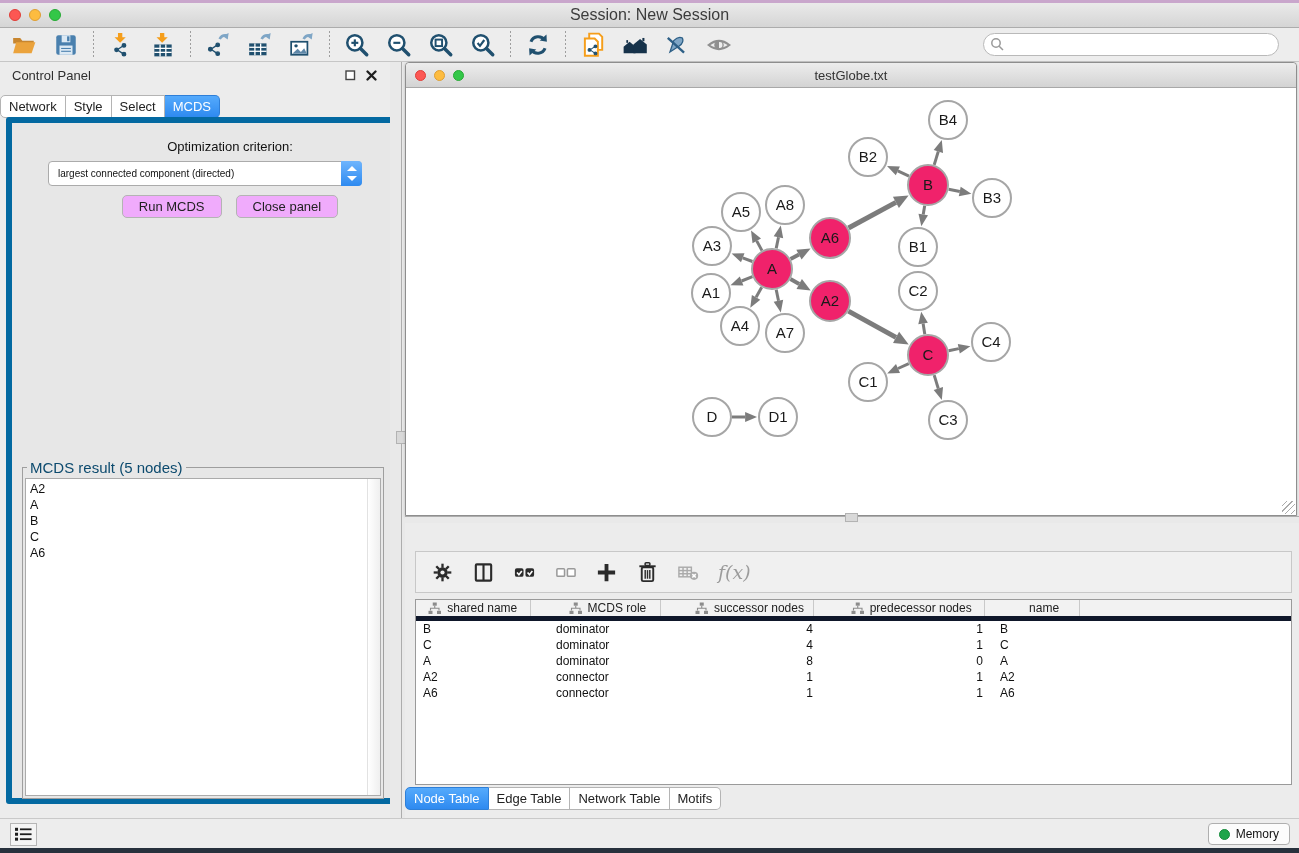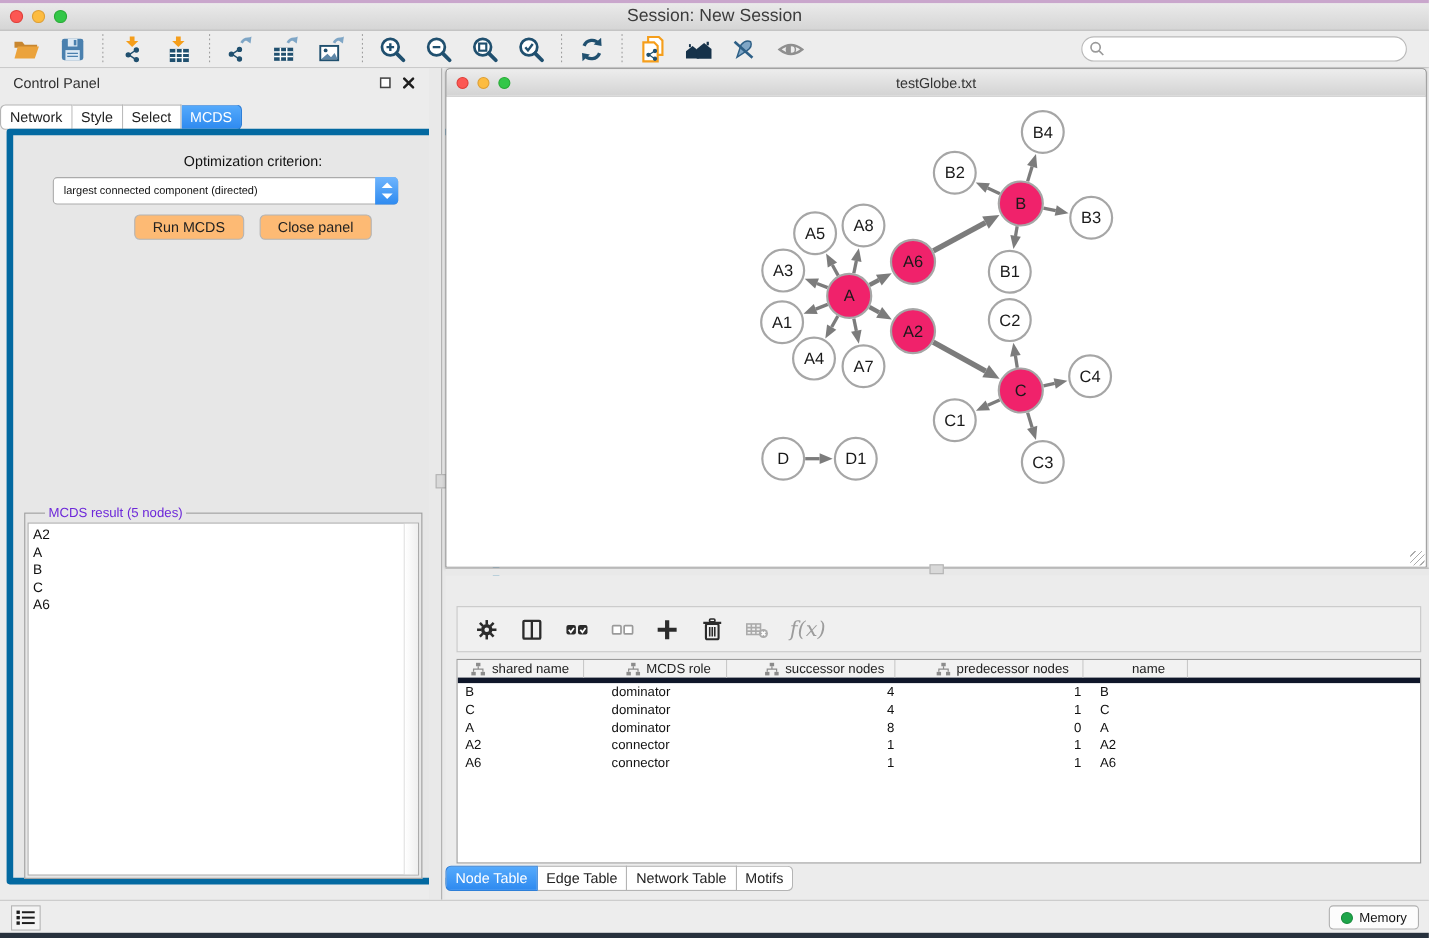--- a/index.html
+++ b/index.html
@@ -63,25 +63,25 @@
   .criterion { position:absolute; left:36px; top:38px; width:314px; height:25px; background:#fff;
                border:1px solid #ABABAB; border-radius:4px; display:flex; align-items:center; }
   .criterion .val { flex:1; padding-left:9px; font-size:10px; color:#111; white-space:nowrap; }
   .stepper { width:21px; height:25px; margin:-1px -1px -1px 0; border-radius:0 4px 4px 0;
              background:linear-gradient(#6FB5FD,#2E8AF0); position:relative; }
   .stepper:before, .stepper:after { content:""; position:absolute; left:5.5px; border-left:5px solid transparent;
              border-right:5px solid transparent; }
   .stepper:before { top:5px; border-bottom:5px solid #fff; }
   .stepper:after  { bottom:5px; border-top:5px solid #fff; }
   .cp-buttons { position:absolute; left:0; top:72px; width:100%; display:flex; justify-content:center; gap:14px; }
-  .mac-btn { background:#fdba74; border:1px solid #B4B4B4; border-radius:5px; padding:3px 16px;
+  .mac-btn { background:#f0abfc; border:1px solid #B4B4B4; border-radius:5px; padding:3px 16px;
              font-size:13px; color:#222; font-family:inherit; }
   .mcds-fieldset { position:absolute; left:10px; top:336px; width:362px; height:340px;
                    border:1px solid #9E9E9E; padding:2px; background:#E7E7E7; }
-  .mcds-fieldset legend { font-size:12px; color:#6d28d9; padding:0 3px; margin-left:16px; }
+  .mcds-fieldset legend { font-size:15px; color:#0c4a6e; padding:0 3px; margin-left:2px; }
   .mcds-list { position:relative; width:100%; height:100%; background:#fff; border:1px solid #ABABAB;
                overflow:hidden; padding:2px 0 0 4px; }
   .mcds-list .track { position:absolute; right:0; top:0; width:13px; height:100%;
                       background:linear-gradient(90deg,#FFFFFF,#EFEFEF); border-left:1px solid #E2E2E2; }
   .list-item { font-size:12.5px; line-height:16px; color:#111; }
 
   
   .vdivider { position:absolute; left:390px; top:62px; width:15px; height:756px; background:#E9E9E9; }
   .vdivider .line { position:absolute; left:11px; top:0; width:1px; height:100%; background:#ADADAD; }
   .vdivider .handle { position:absolute; left:6px; top:369px; width:10px; height:13px;

